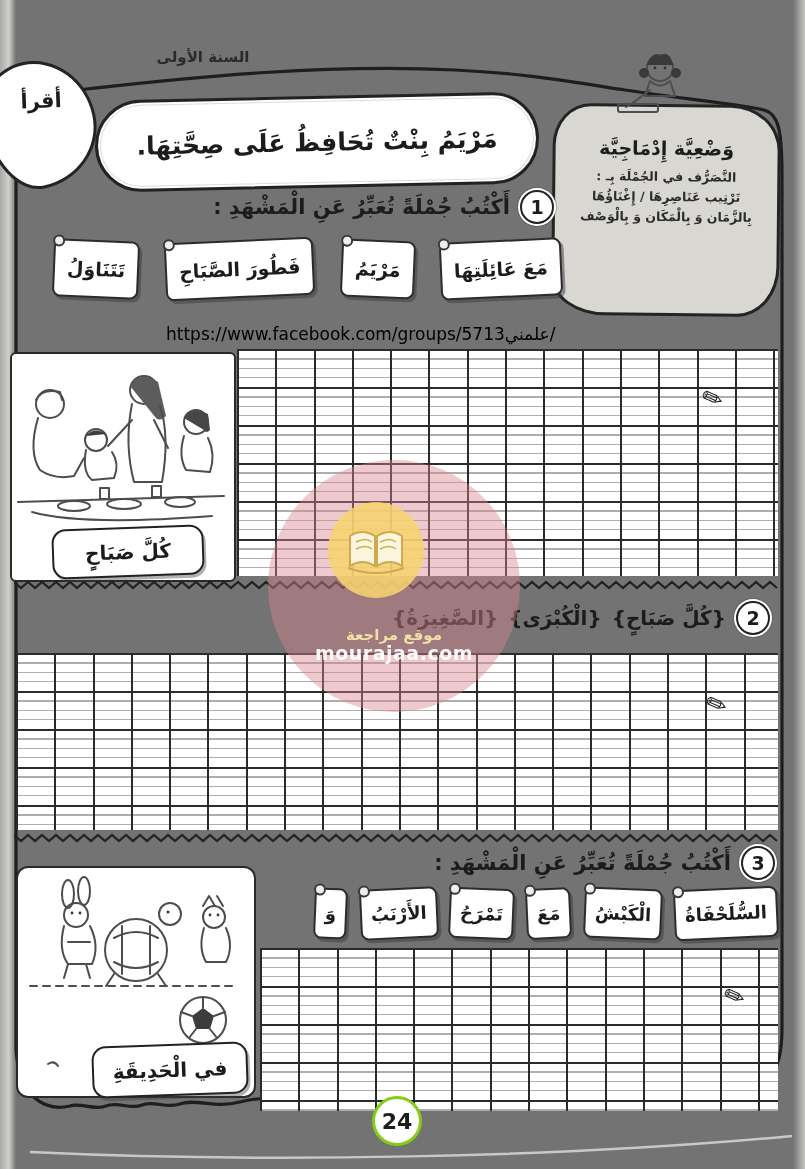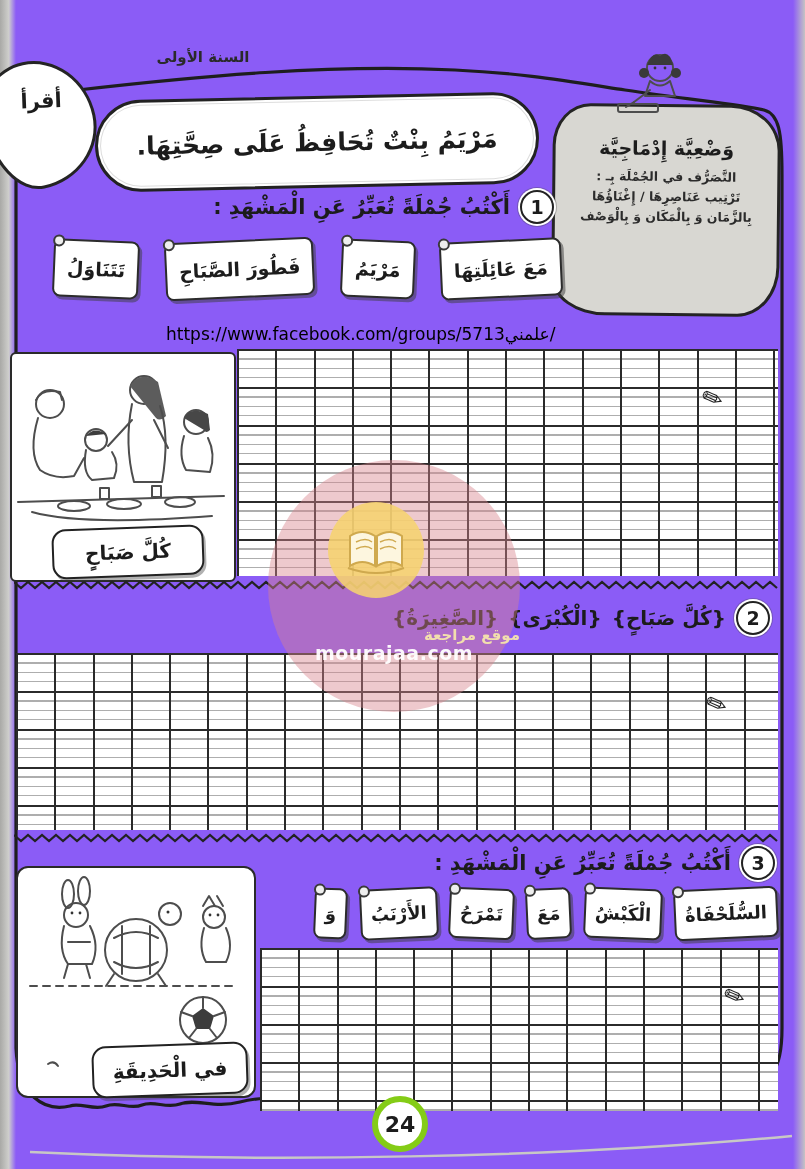--- a/index.html
+++ b/index.html
@@ -1,16 +1,16 @@
 <!DOCTYPE html>
 <html><head>
 <meta charset="utf-8">
 <style>
   html,body{margin:0;padding:0;background:#e9e9e7;}
-  #page{position:relative;width:805px;height:1169px;background:#8b5cf6;overflow:hidden;
+  #page{position:relative;width:805px;height:1169px;background:#737373;overflow:hidden;
         font-family:"DejaVu Sans",sans-serif;color:#1c1c1c;}
   .ar{direction:rtl;unicode-bidi:embed;}
 
   
   .spine{position:absolute;left:0;top:0;width:16px;height:100%;
          background:linear-gradient(to right,#a9a9a6,#cfcfcc 55%,rgba(244,244,242,0));z-index:0;}
   .right-edge{position:absolute;right:0;top:0;width:12px;height:100%;
          background:linear-gradient(to left,#c4c4c2,rgba(244,244,242,0));z-index:0;}
   svg.frame,svg.bottom-curve{position:absolute;left:0;top:0;z-index:1;}
 
@@ -79,30 +79,30 @@
   .grid3{left:260px;top:948px;width:518px;height:163px;}
 
   .pencil{position:absolute;z-index:6;font-size:25px;color:#222;transform:rotate(-22deg);}
   .p1{left:702px;top:384px;}
   .p2{left:706px;top:690px;}
   .p3{left:724px;top:982px;}
 
   svg.wavy-line{position:absolute;left:14px;z-index:4;}
   .w1{top:579px;} .w2{top:832px;}
 
-  .page-num{position:absolute;left:372px;top:1096px;width:44px;height:44px;border:6px solid #84cc16;
+  .page-num{position:absolute;left:372px;top:1096px;width:44px;height:44px;border:3px solid #84cc16;
         border-radius:50%;background:#fff;display:flex;align-items:center;justify-content:center;
         font-size:22px;font-weight:bold;z-index:5;}
 
   
   .wm-circle{position:absolute;left:268px;top:460px;width:252px;height:252px;border-radius:50%;
         background:rgba(216,133,142,.44);z-index:9;pointer-events:none;}
   .wm-badge{position:absolute;left:60px;top:42px;width:96px;height:96px;border-radius:50%;
         background:rgba(246,211,112,.88);display:flex;align-items:center;justify-content:center;}
-  .wm-ar{position:absolute;left:0;top:166px;width:100%;text-align:right;
+  .wm-ar{position:absolute;left:0;top:166px;width:100%;text-align:center;
         font-size:15px;font-weight:bold;color:rgba(250,235,170,.9);}
   .wm-en{position:absolute;left:0;top:182px;width:100%;text-align:center;
         font-size:19px;font-weight:bold;color:rgba(255,255,255,.95);letter-spacing:.5px;}
 
   svg .sk{fill:none;stroke:#4d4d4d;stroke-width:2;stroke-linecap:round;stroke-linejoin:round;}
 </style>
 </head>
 <body>
 
 <div id="page">

